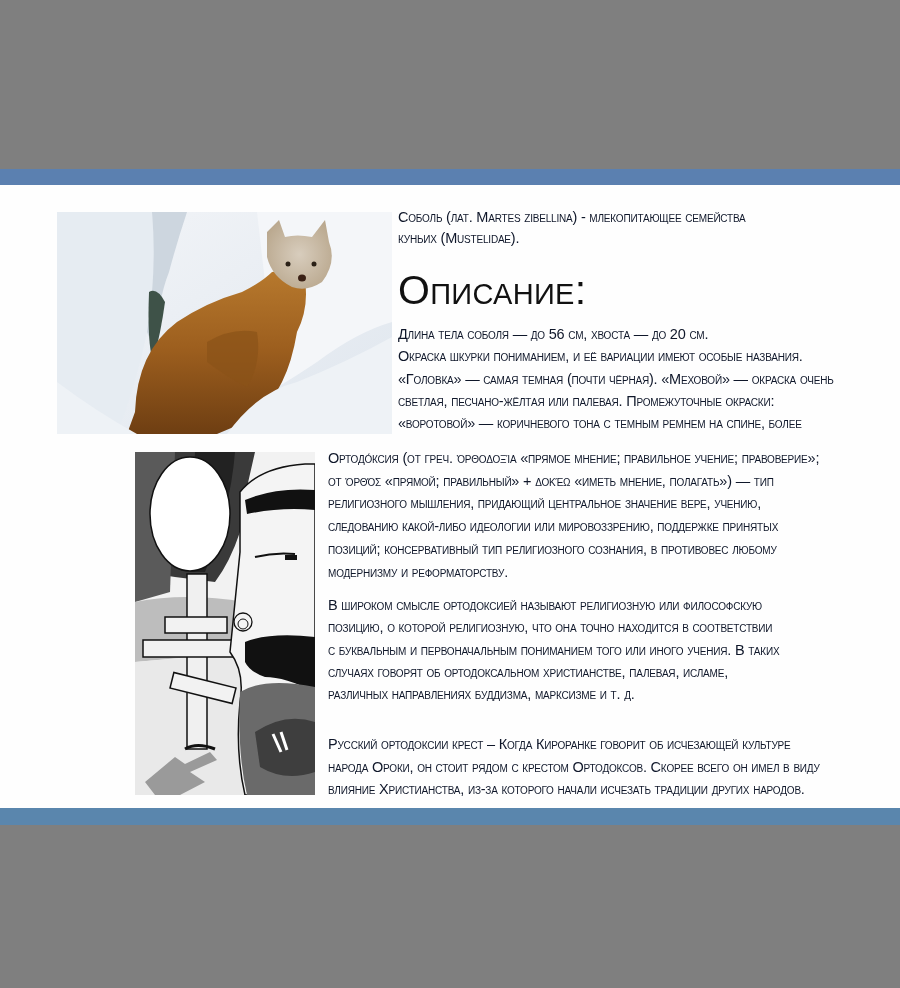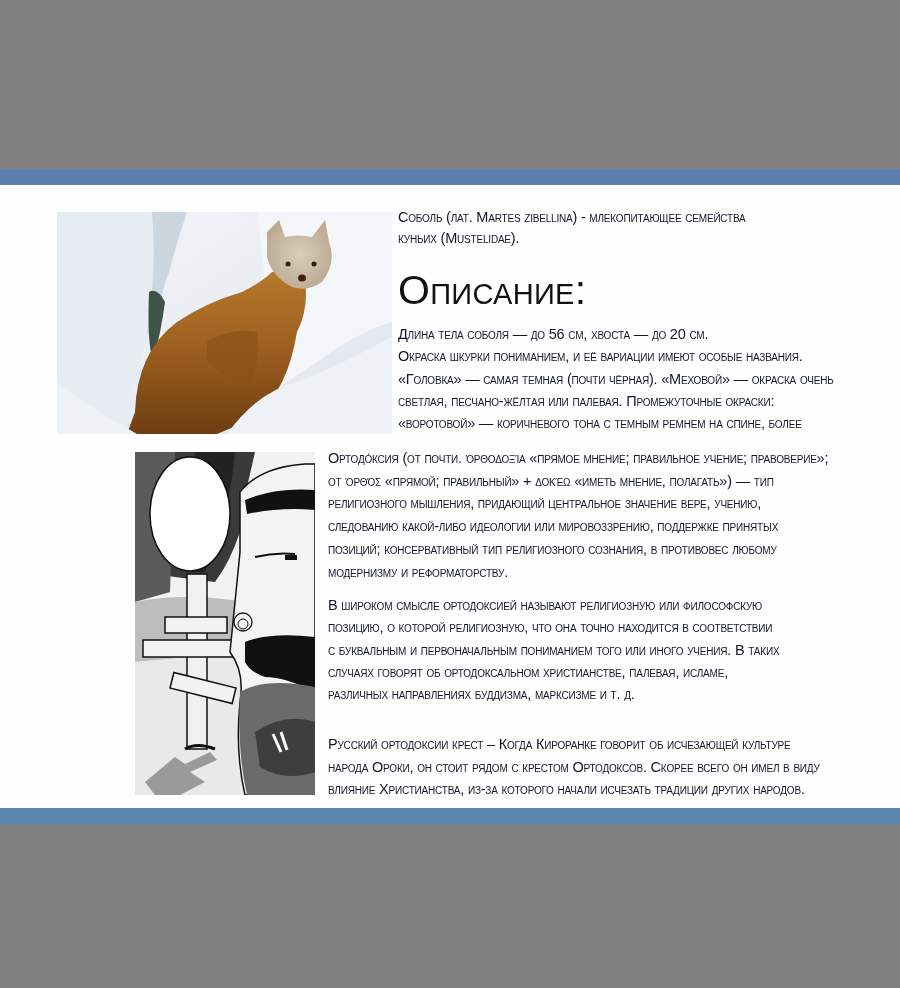--- a/index.html
+++ b/index.html
@@ -148,21 +148,21 @@
 
     <path d="M110 190 Q135 180 180 185 L180 240 Q150 225 130 225 Q115 220 110 210 Z" fill="#111"></path>
 
     <path d="M105 240 Q130 225 180 235 L180 343 L112 343 Q102 300 105 240Z" fill="#6a6a6a"></path>
     <path d="M120 280 Q150 260 180 270 L180 320 Q150 330 125 315 Z" fill="#3e3e3e"></path>
     <path d="M138 282 L146 300 M146 280 L152 298" stroke="#fff" stroke-width="3"></path>
   </svg>
 </div>
 
 <div class="text-block ortho1">
-  <span class="line">Ортодо́ксия (от почти. ὀρθοδοξία «прямое мнение; правильное учение; правоверие»;</span>
+  <span class="line">Ортодо́ксия (от греч. ὀρθοδοξία «прямое мнение; правильное учение; правоверие»;</span>
   <span class="line">от ὀρθός «прямой; правильный» + δοκέω «иметь мнение, полагать») — тип</span>
   <span class="line">религиозного мышления, придающий центральное значение вере, учению,</span>
   <span class="line">следованию какой-либо идеологии или мировоззрению, поддержке принятых</span>
   <span class="line">позиций; консервативный тип религиозного сознания, в противовес любому</span>
   <span class="line">модернизму и реформаторству.</span>
 </div>
 
 <div class="text-block ortho2">
   <span class="line">В широком смысле ортодоксией называют религиозную или философскую</span>
   <span class="line">позицию, о которой религиозную, что она точно находится в соответствии</span>

